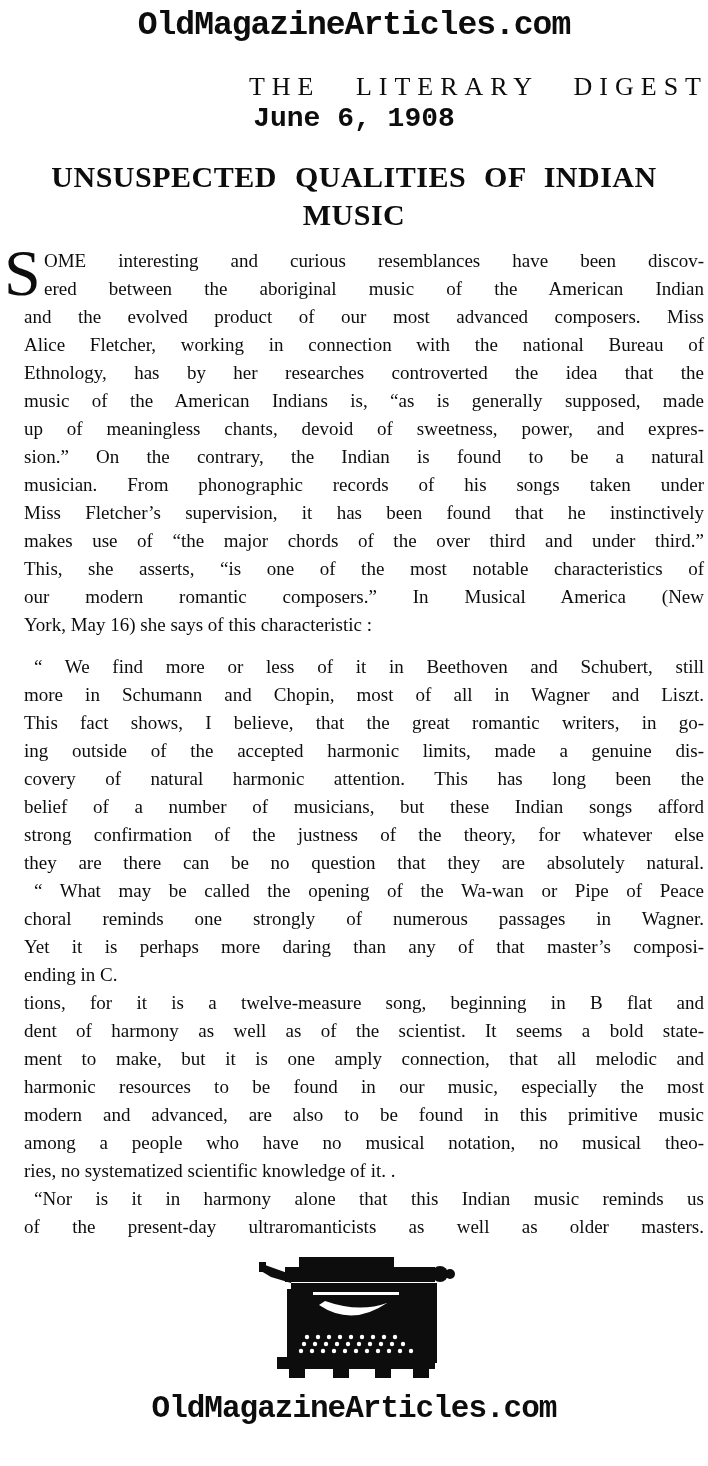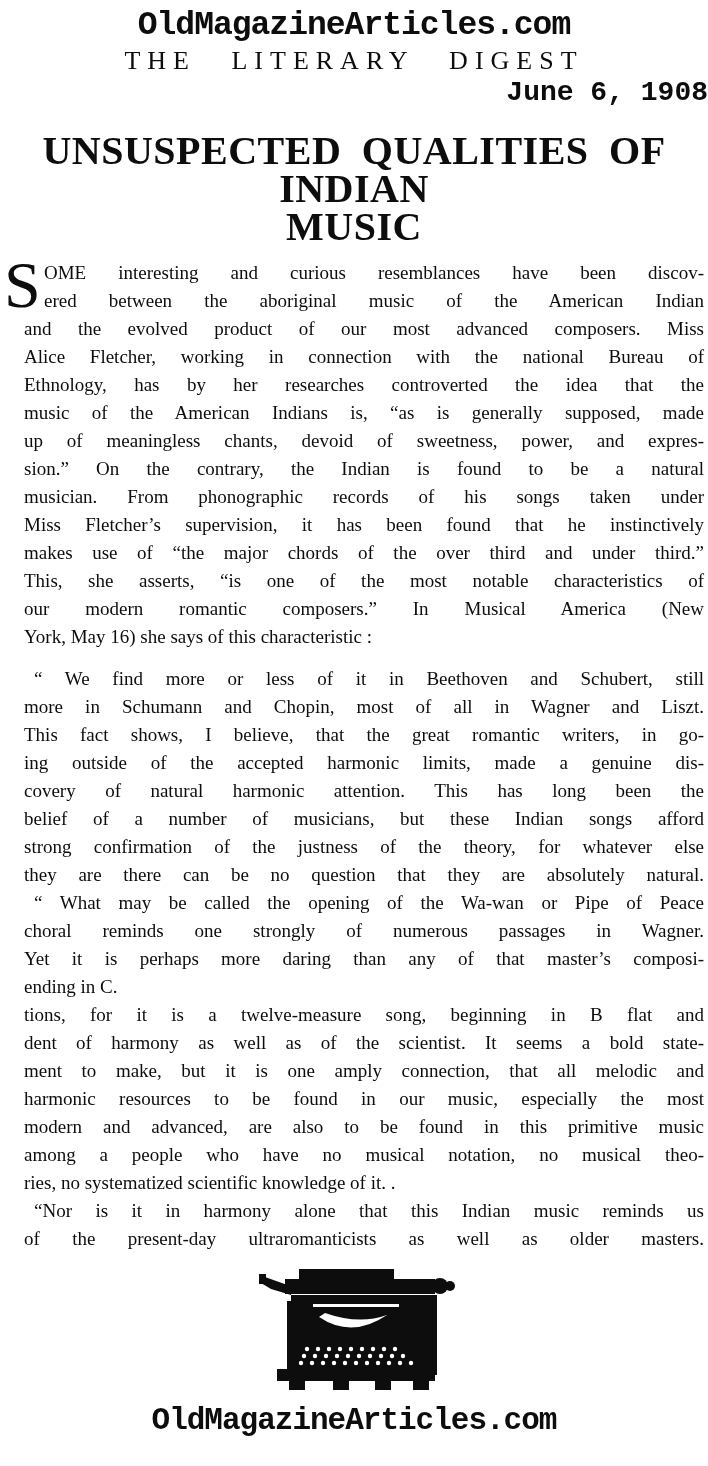--- a/index.html
+++ b/index.html
@@ -11,34 +11,34 @@
   .page{width:708px;height:1272px;position:relative;padding-top:6px;box-sizing:border-box;}
 
   
   .logo{
     text-align:center;
     font-family:"Liberation Mono", monospace;
     font-weight:bold;font-size:33px;line-height:40px;
     letter-spacing:-1px;
   }
   .pub{
-    text-align:center;
+    text-align:right;margin-top:26px;
     font-size:26px;line-height:30px;
     letter-spacing:7px;word-spacing:22px;
   }
   .date{
-    text-align:right;
+    text-align:center;
     font-family:"Liberation Mono", monospace;
     font-weight:bold;font-size:28px;line-height:34px;letter-spacing:0px;
   }
 
   
   .title{
     text-align:center;margin-top:22px;
-    font-weight:bold;font-size:40px;line-height:38px;
+    font-weight:bold;font-size:30px;line-height:38px;
     word-spacing:10px;letter-spacing:0.5px;
   }
 
   
   .bodytext{margin-top:13px;padding:0 4px;}
   .ln{
     font-size:19px;line-height:28px;
     white-space:normal;
     margin-left:20px;
   }

